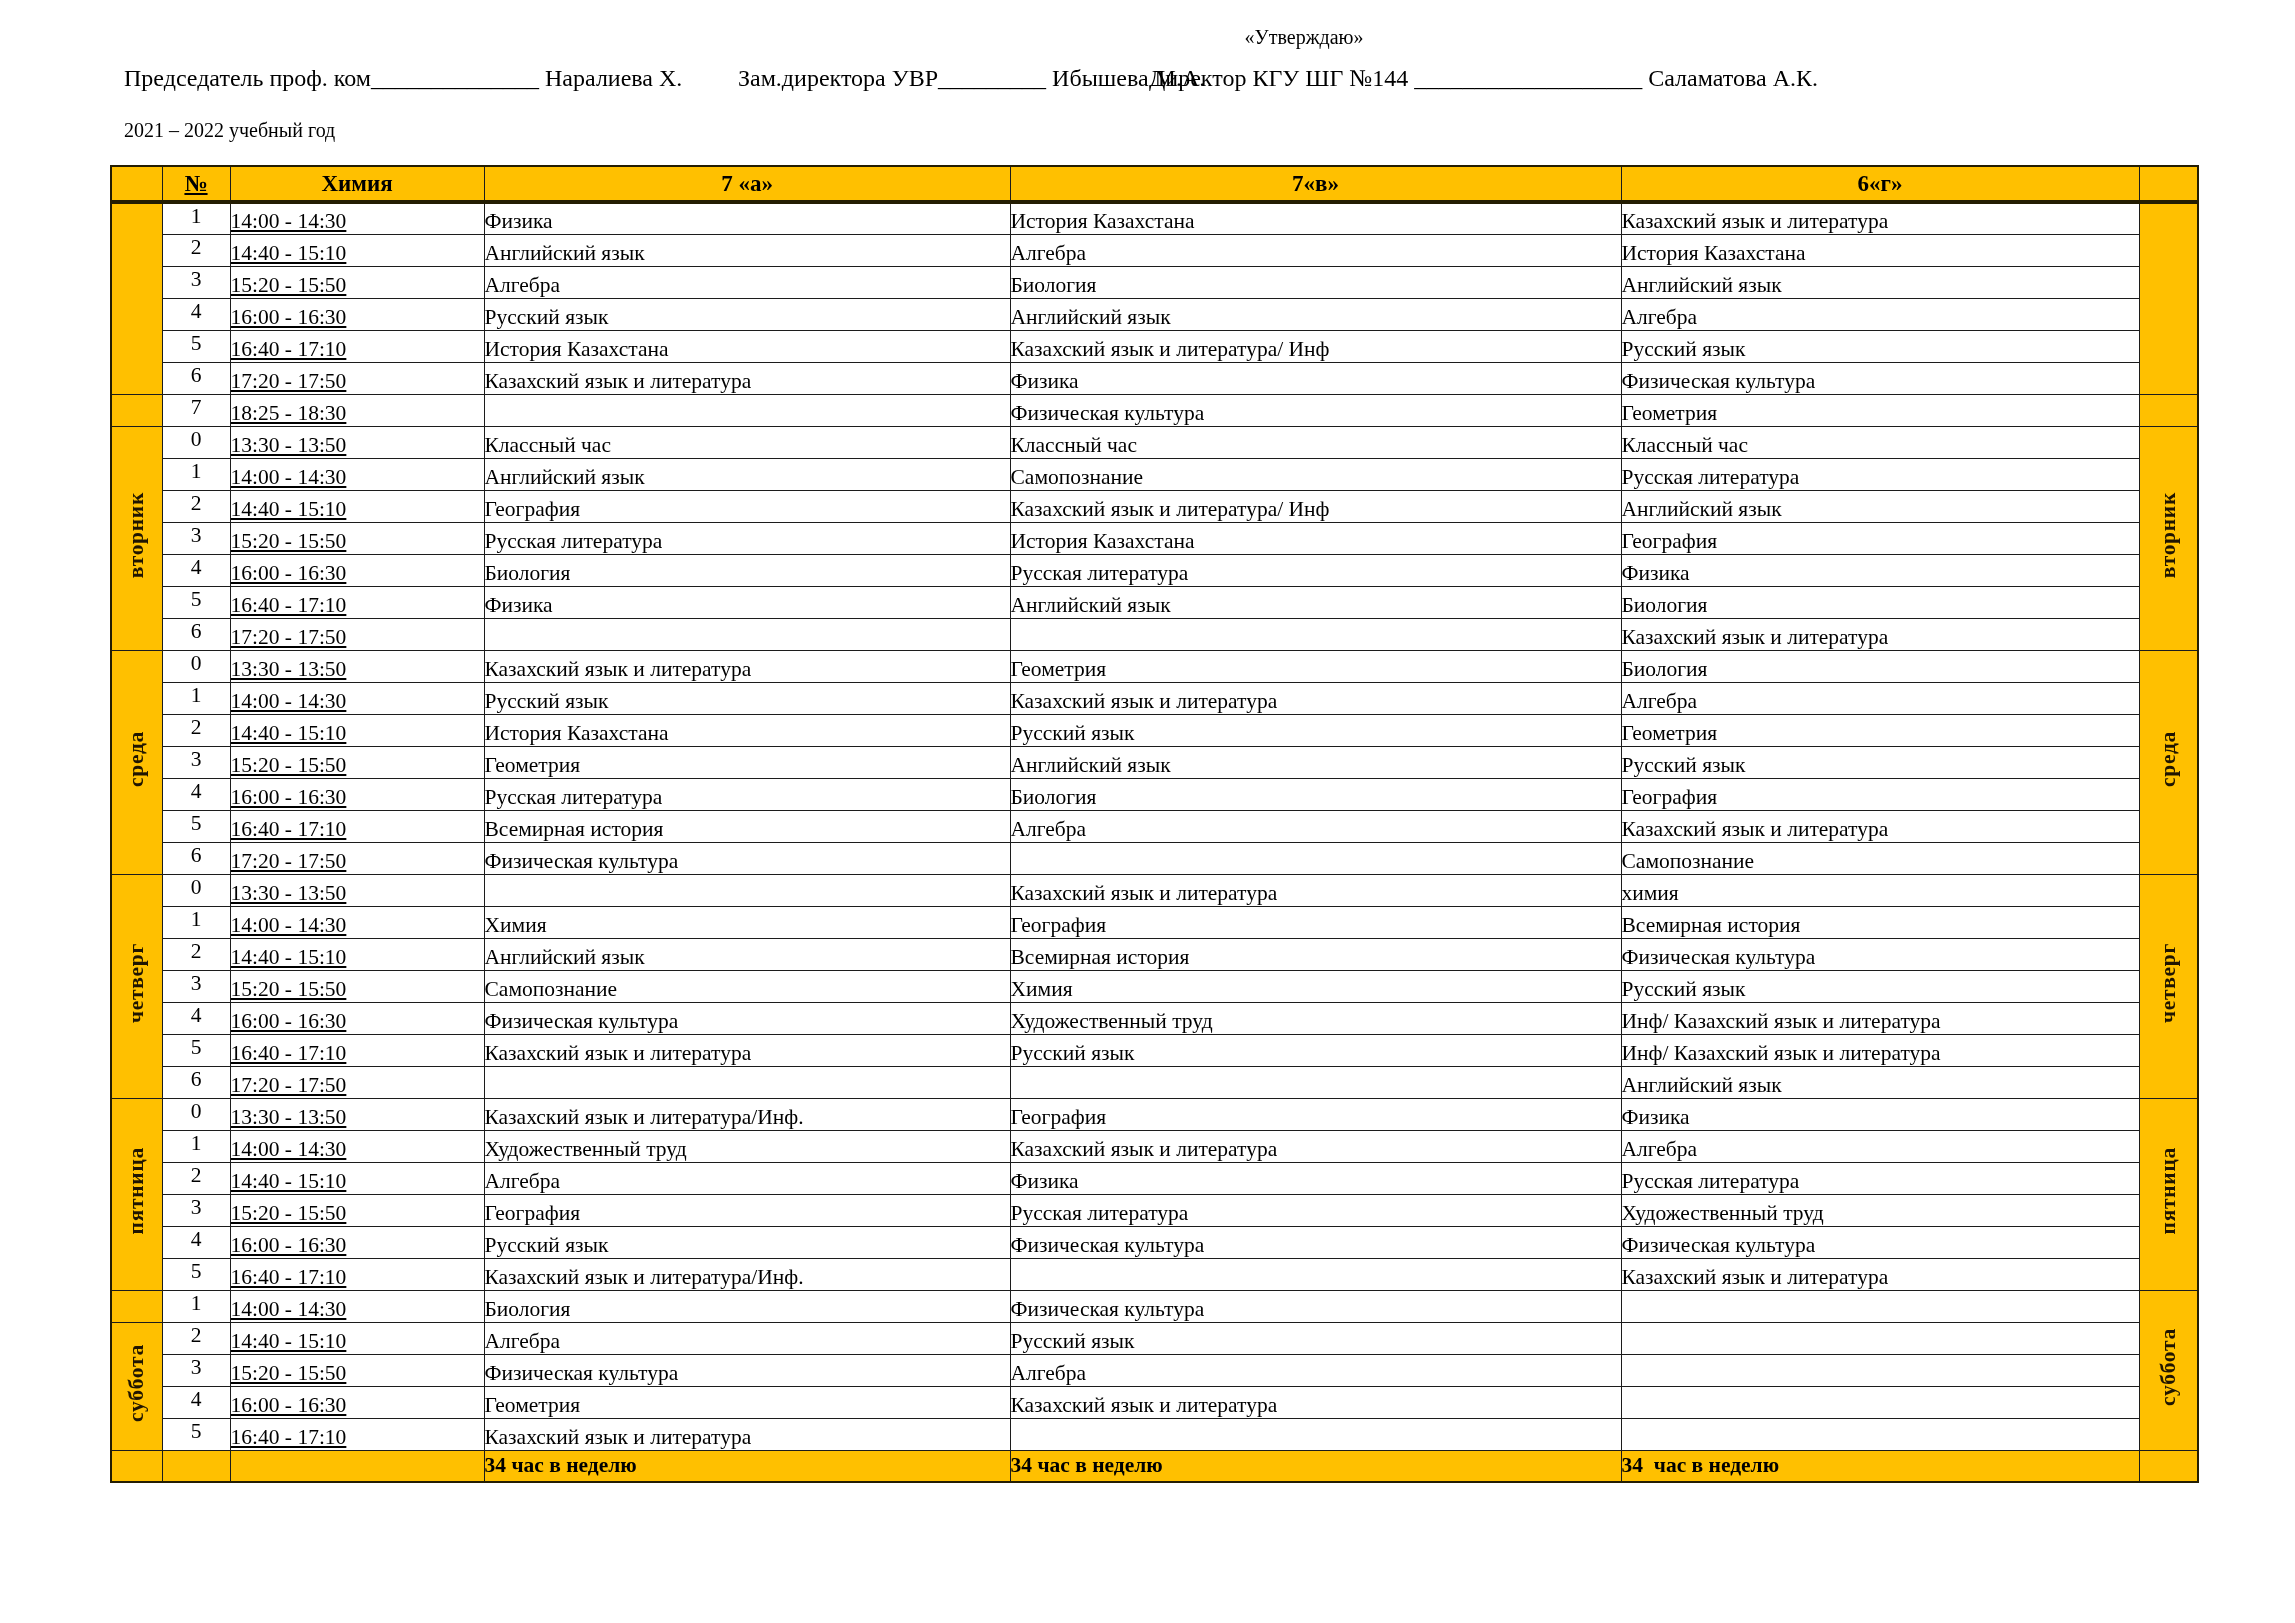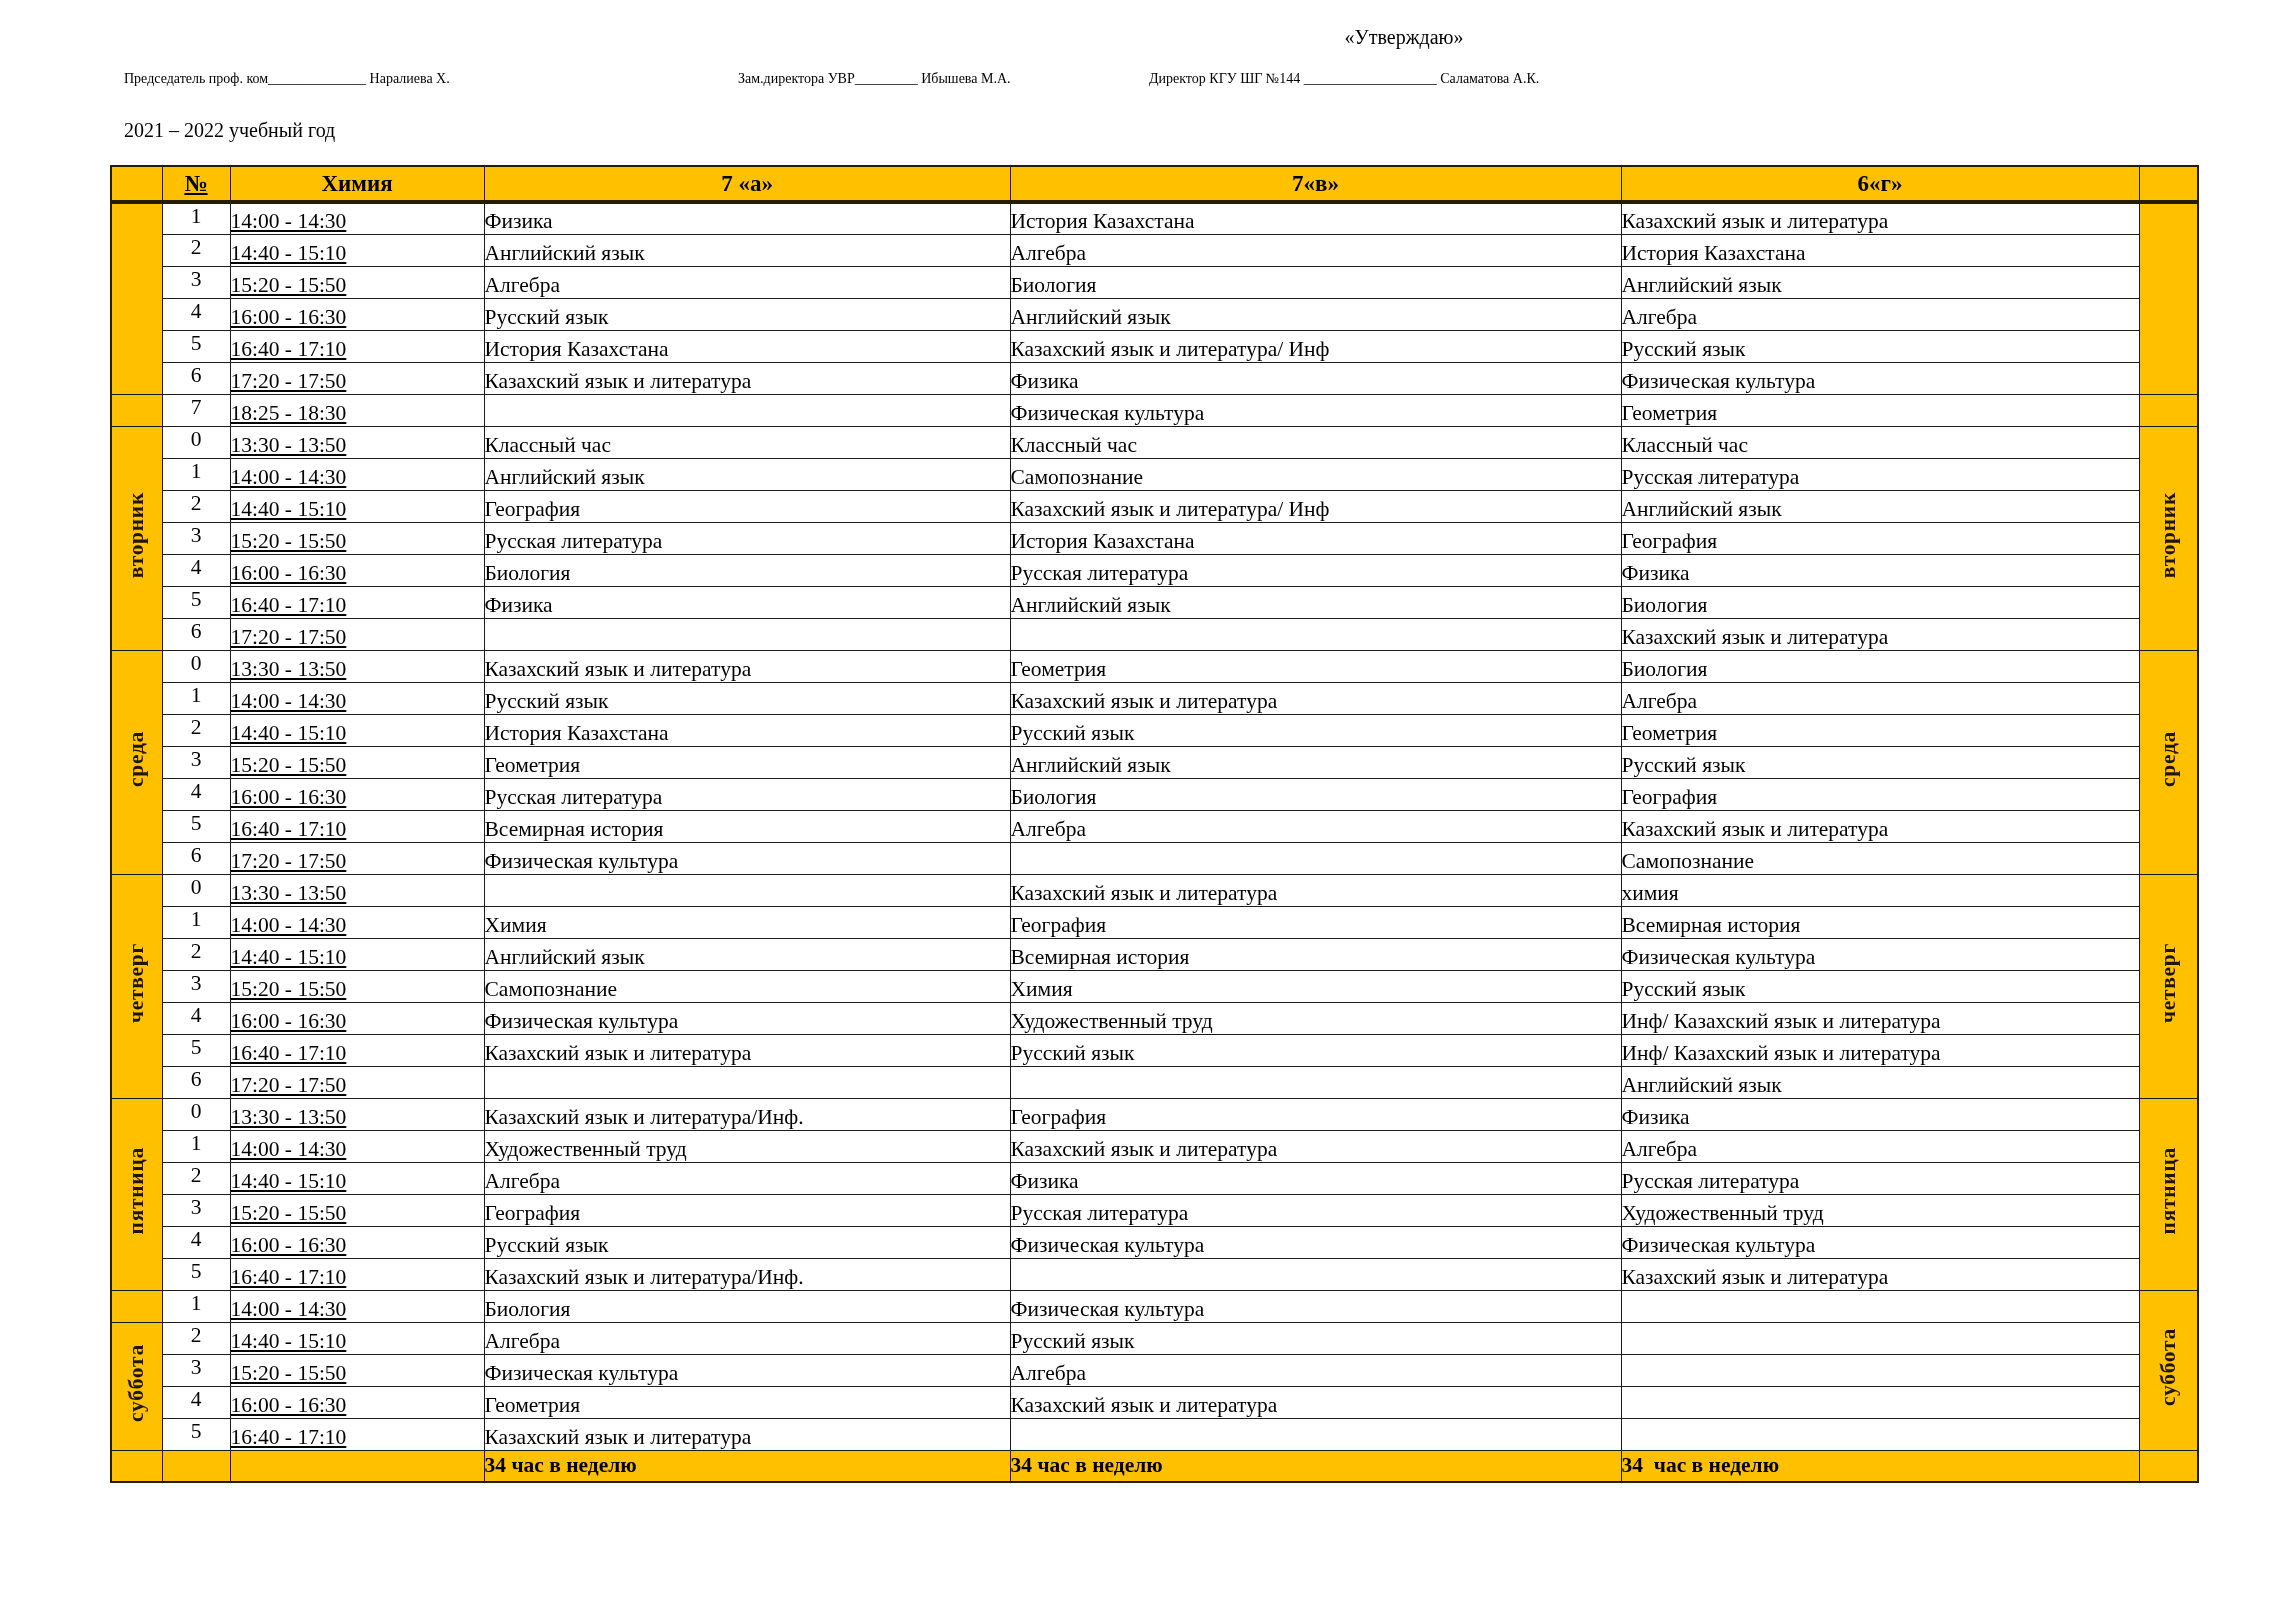--- a/index.html
+++ b/index.html
@@ -3,24 +3,24 @@
 <meta charset="utf-8">
 <style>
   :root { --accent:#FFC000; --grid:#1c1c1c; --thick:#241d02; }
   * { box-sizing:border-box; }
   html,body { margin:0; padding:0; }
   body {
     width:2295px; height:1624px; position:relative; background:#ffffff;
     font-family:"Liberation Serif","DejaVu Serif",serif; color:#000;
   }
   .approve {
-    position:absolute; left:1300px; top:26px; width:208px;
+    position:absolute; left:1200px; top:26px; width:208px;
     text-align:center; font-size:20px;
   }
-  .sig { position:absolute; top:71px; font-size:14px; white-space:nowrap; }
+  .sig { position:absolute; top:65px; font-size:24px; white-space:nowrap; }
   .sig.chairman { left:124px; }
   .sig.deputy   { left:738px;text-align:center; }
   .sig.director { left:1149px; }
   .year { position:absolute; left:124px; top:119px; font-size:20px;text-align:right; }
 
   table#timetable {
     position:absolute; left:110px; top:165px;
     border-collapse:collapse; table-layout:fixed; background:#fff;
   }
   #timetable th, #timetable td {

